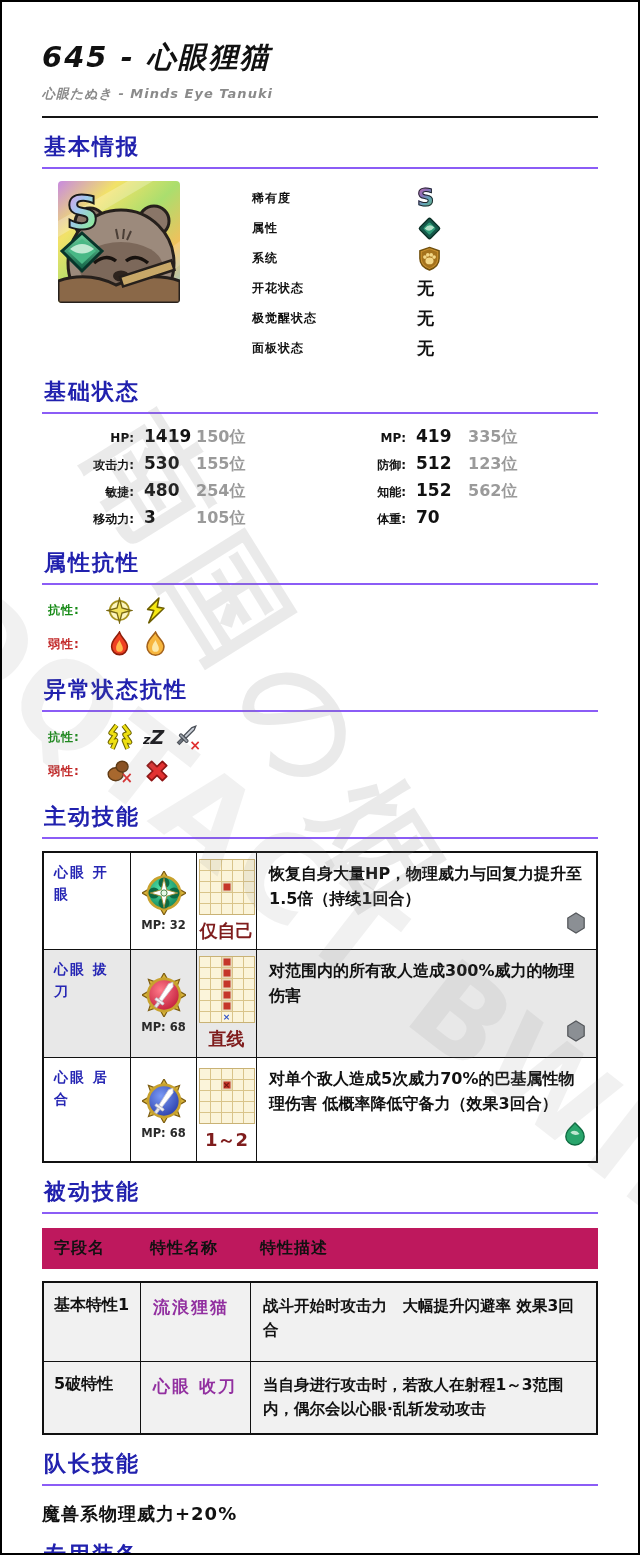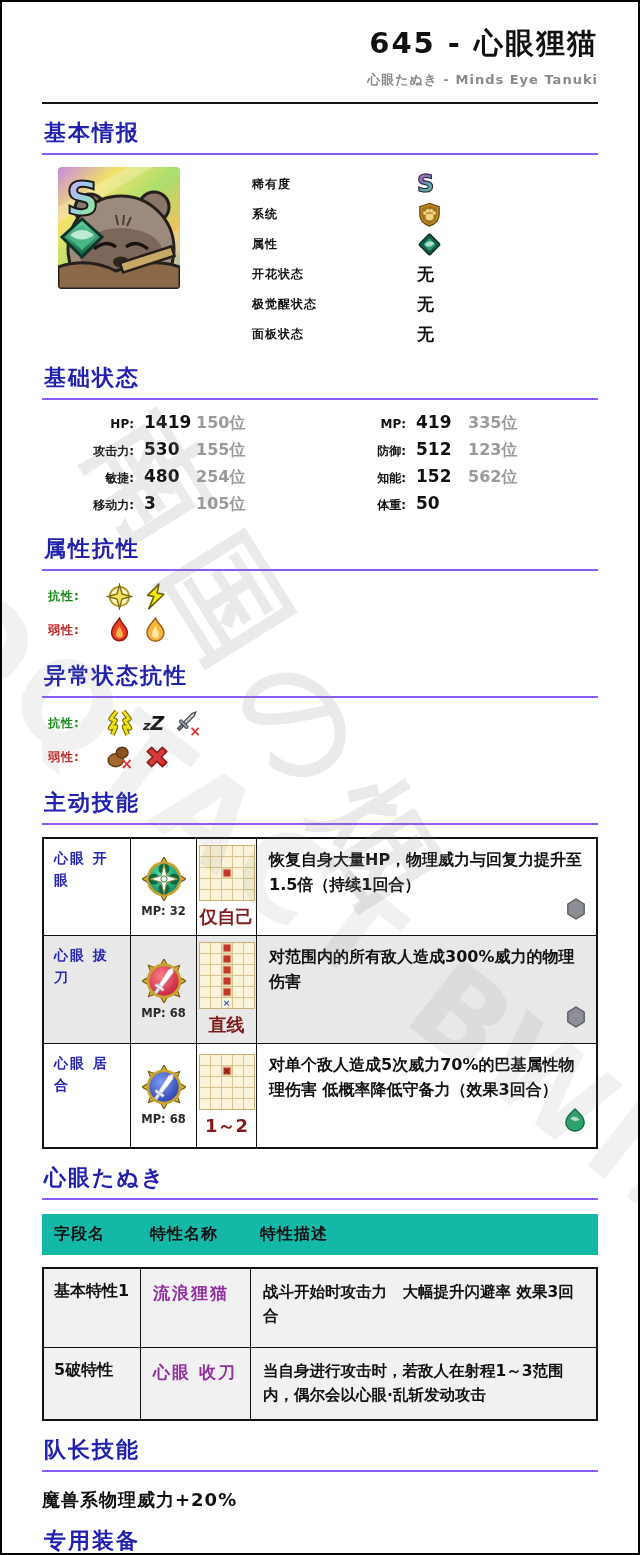--- a/index.html
+++ b/index.html
@@ -10,21 +10,21 @@
   .content { padding:0 40px; display:flex; flex-direction:column; flex:1 1 auto; }
 
   
   .watermark { position:absolute; z-index:5; pointer-events:none; white-space:nowrap; font-weight:bold; }
   .wm1 { top:385px; left:185px; font-size:118px; letter-spacing:24px; transform:rotate(58deg);
          transform-origin:left top; color:rgba(130,130,130,.17); }
   .wm2 { top:555px; left:-15px; font-size:118px; letter-spacing:6px; transform:rotate(38deg);
          transform-origin:left top; color:rgba(130,130,130,.11); }
 
   
-  header { text-align:right; padding-top:22px; }
+  header { text-align:left; padding-top:36px;font-style:italic; }
   h1 { font-size:29px; font-weight:700; letter-spacing:2px; }
   .subtitle { font-size:13px; color:#8a8a8a; font-weight:700; margin-top:7px; letter-spacing:1px; }
   .head-rule { border:none; border-top:2px solid #151515; margin:13px 0 0; }
 
   h2.section { color:#2121ae; font-size:22px; font-weight:700; letter-spacing:2px;
                border-bottom:2px solid #8b5cf6; padding:0 0 5px 2px; margin-top:14px; }
 
   
   .info-wrap { display:flex; margin-top:12px; }
   .portrait { width:122px; height:122px; margin-left:16px; flex:0 0 auto; border-radius:4px; overflow:hidden; }
@@ -70,21 +70,21 @@
                       text-align:center; font-weight:800; }
   .range-grid .red { background:#c5362a; box-shadow:inset 0 0 0 1.5px #e8d8b8; }
   .range-grid .mark { color:#2f52c8; }
   .range-grid .tmark { color:#701410; }
   .range-label { font-size:18px; color:#7f1d1d; font-weight:700; margin-top:4px; }
   .sk-desc { position:relative; padding:9px 12px 8px; font-size:16px; font-weight:600; line-height:1.55; }
   .sk-badge { position:absolute; right:10px; bottom:7px; }
   .sk-r1 { min-height:80px; } .sk-r2 { min-height:95px; } .sk-r3 { min-height:104px; }
 
   
-  .passive-head { display:grid; grid-template-columns:96px 110px 1fr; background:#14b8a6;
+  .passive-head { display:grid; grid-template-columns:96px 110px 1fr; background:#be185d;
                   margin-top:14px; padding:10px 0 10px 12px; }
   .passive-head span { font-size:16px; font-weight:700; letter-spacing:1px; }
   .passive-table { border:2px solid #111; margin-top:12px; }
   .passive-row { display:grid; grid-template-columns:96px 110px 1fr; background:#f1f1f1; }
   .passive-row + .passive-row { border-top:1.5px solid #111; }
   .passive-row > div + div { border-left:1.5px solid #111; }
   .pv-field { font-size:16px; font-weight:700; padding:12px 6px 10px 10px; }
   .pv-name { color:#9230a0; font-size:17px; font-weight:700; padding:12px 8px 10px 12px;
              line-height:1.5; letter-spacing:2px; }
   .pv-desc { font-size:15.5px; font-weight:600; line-height:1.55; padding:11px 12px 10px; }
@@ -150,48 +150,48 @@
         </svg>
       </div>
       <div class="info-fields">
         <div class="info-row">
           <span class="info-label">稀有度</span>
           <span class="info-value">
               <span class="rarity-s">S</span>
             </span>
         </div>
         <div class="info-row">
+          <span class="info-label">属性</span>
+          <span class="info-value">
+            <svg width="25" height="25" viewBox="0 0 26 26">
+                <g transform="rotate(45 13 13)">
+                  <rect x="5" y="5" width="16" height="16" rx="2" fill="#15584a" stroke="#0a2e24" stroke-width="1.4"></rect>
+                  <rect x="8.2" y="8.2" width="9.6" height="9.6" rx="1.5" fill="#2e9b77"></rect>
+                </g>
+                <path d="M8 13 q5 -6 10 -1 q-5 6 -10 1" fill="#bfe8cf" opacity="0.9"></path>
+              </svg>
+          </span>
+        </div>
+        <div class="info-row">
           <span class="info-label">系统</span>
           <span class="info-value">
             <svg width="25" height="25" viewBox="0 0 26 26">
                 <path d="M13 1.5 L23 5 V13 C23 19 18.5 23 13 25 C7.5 23 3 19 3 13 V5 Z" fill="#c9912f" stroke="#71500e" stroke-width="1.5"></path>
                 <path d="M13 3.5 L21 6.3 V13 C21 17.8 17.4 21.3 13 23 C8.6 21.3 5 17.8 5 13 V6.3 Z" fill="#a5731d"></path>
                 <g fill="#f3d787">
                   <ellipse cx="13" cy="15.5" rx="4.2" ry="3.6"></ellipse>
                   <circle cx="8.2" cy="11.5" r="1.9"></circle>
                   <circle cx="11.2" cy="9.3" r="1.9"></circle>
                   <circle cx="14.8" cy="9.3" r="1.9"></circle>
                   <circle cx="17.8" cy="11.5" r="1.9"></circle>
                 </g>
               </svg>
           </span>
         </div>
         <div class="info-row">
-          <span class="info-label">属性</span>
-          <span class="info-value">
-            <svg width="25" height="25" viewBox="0 0 26 26">
-                <g transform="rotate(45 13 13)">
-                  <rect x="5" y="5" width="16" height="16" rx="2" fill="#15584a" stroke="#0a2e24" stroke-width="1.4"></rect>
-                  <rect x="8.2" y="8.2" width="9.6" height="9.6" rx="1.5" fill="#2e9b77"></rect>
-                </g>
-                <path d="M8 13 q5 -6 10 -1 q-5 6 -10 1" fill="#bfe8cf" opacity="0.9"></path>
-              </svg>
-          </span>
-        </div>
-        <div class="info-row">
           <span class="info-label">开花状态</span>
           <span class="info-value">无</span>
         </div>
         <div class="info-row">
           <span class="info-label">极觉醒状态</span>
           <span class="info-value">无</span>
         </div>
         <div class="info-row">
           <span class="info-label">面板状态</span>
           <span class="info-value">无</span>
@@ -234,21 +234,21 @@
             <span class="stat-value">512</span>
             <span class="stat-rank">123位</span>
           </div>
         <div class="stat">
             <span class="stat-label">知能:</span>
             <span class="stat-value">152</span>
             <span class="stat-rank">562位</span>
           </div>
         <div class="stat">
             <span class="stat-label">体重:</span>
-            <span class="stat-value">50</span>
+            <span class="stat-value">70</span>
             <span class="stat-rank"></span>
           </div>
       </div>
     </div>
 
     <h2 class="section">属性抗性</h2>
     <div class="resist-block">
       <div class="resist-row">
         <span class="r-label r-green">抗性:</span>
         <span class="icons">
@@ -517,21 +517,21 @@
         </div>
         <div class="sk-desc"><span>对单个敌人造成5次威力70%的巴基属性物理伤害 低概率降低守备力（效果3回合）</span>
           <span class="sk-badge"><svg width="22" height="24" viewBox="0 0 24 26">
                 <path d="M12 1 C18 7 22 10 22 16 a10 9 0 0 1 -20 0 C2 10 6 7 12 1 Z" fill="#29a56c" stroke="#0e6b41" stroke-width="1.5"></path>
                 <path d="M7 11 q6 -4 10 2 q-7 3 -10 -2" fill="#d8f2e2" opacity="0.85"></path>
               </svg></span>
         </div>
       </div>
     </div>
 
-    <h2 class="section">心眼たぬき</h2>
+    <h2 class="section">被动技能</h2>
     <div class="passive-head">
       <span>字段名</span>
       <span>特性名称</span>
       <span>特性描述</span>
     </div>
     <div class="passive-table">
       <div class="passive-row pv-r1">
         <div class="pv-field">基本特性1</div>
         <div class="pv-name">流浪狸猫</div>
         <div class="pv-desc">战斗开始时攻击力　大幅提升闪避率 效果3回合</div>

